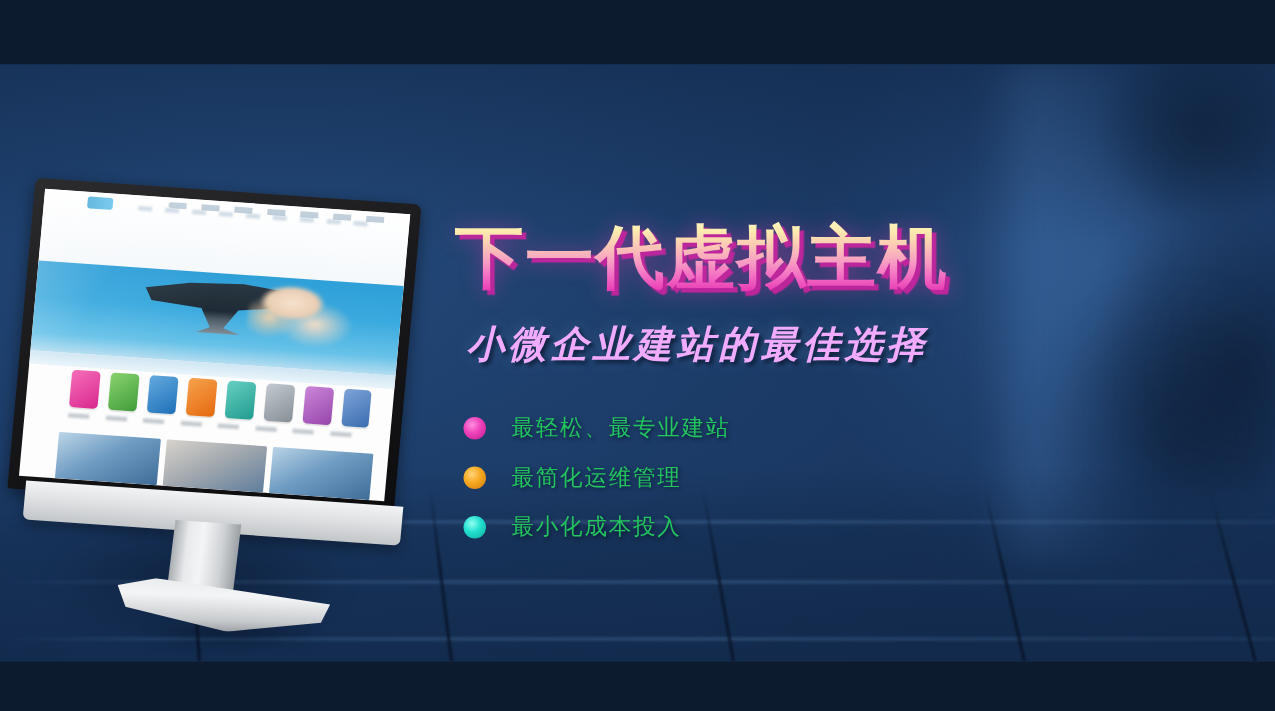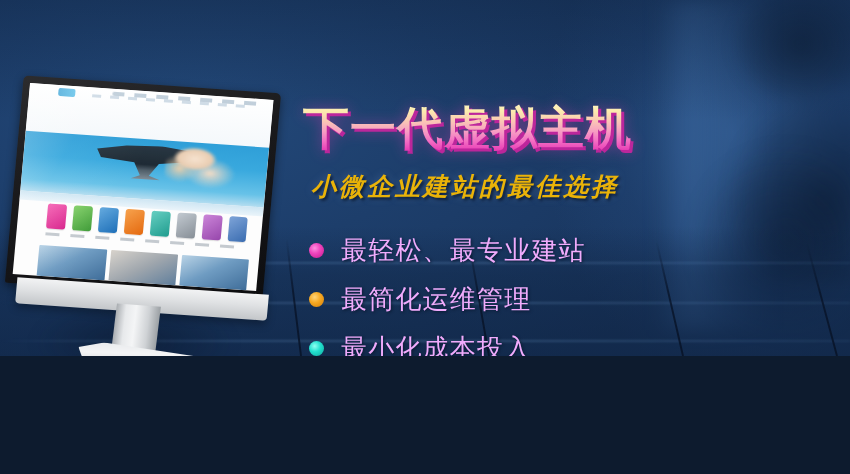--- a/index.html
+++ b/index.html
@@ -4,24 +4,25 @@
 <style>
   html, body {
     margin: 0; padding: 0;
     background: #0d1b2e;
   }
   * { box-sizing: border-box; }
 
   .banner {
     position: relative;
     width: 850px;
-    height: 356px;
+    height: 398px;
     overflow: hidden;
     background: #1b3a63;
     font-family: "Liberation Sans", "DejaVu Sans", sans-serif;
+    margin-top: 43px;
     -webkit-font-smoothing: antialiased;
   }
 
   
   .bg-base {
     position: absolute; inset: 0;
     background:
       radial-gradient(ellipse 70% 90% at 22% 30%, #23497a 0%, #1d3e6b 45%, #18345c 100%);
   }
   .bg-rightglow {
@@ -239,21 +240,21 @@
     -webkit-text-fill-color: transparent;
     filter: drop-shadow(3px 3px 0px rgba(206,35,160,0.88))
             drop-shadow(0 0 7px rgba(220,60,180,0.40));
   }
   .subhead {
     margin: 17px 0 0 8px;
     font-size: 25px;
     font-weight: 700;
     font-style: italic;
     letter-spacing: 3px;
-    color: #eab308;
+    color: #f0abfc;
     font-family: Liberation Mono, monospace;
     text-shadow: 2px 2px 3px rgba(4,14,32,0.75), 0 0 10px rgba(160,200,255,0.25);
   }
   .bullets {
     list-style: none;
     margin: 30px 0 0 6px;
     padding: 0;
   }
   .bullets li {
     display: flex;
@@ -270,23 +271,23 @@
   .dot::after {
     content: "";
     position: absolute; inset: -4px;
     border-radius: 50%;
     background: inherit;
     opacity: 0.24;
     filter: blur(2.5px);
     z-index: -1;
   }
   .bullet-text {
-    font-size: 26px;
+    font-size: 15px;
     font-weight: 400;
-    color: #f0abfc;
+    color: #22c55e;
     letter-spacing: 1.2px;
     text-shadow: 1px 1px 3px rgba(4,14,32,0.70);
     font-family: "DejaVu Sans", "Liberation Sans", sans-serif;
   }
 </style>
 </head>
 <body>
 
 <div class="banner">
 

